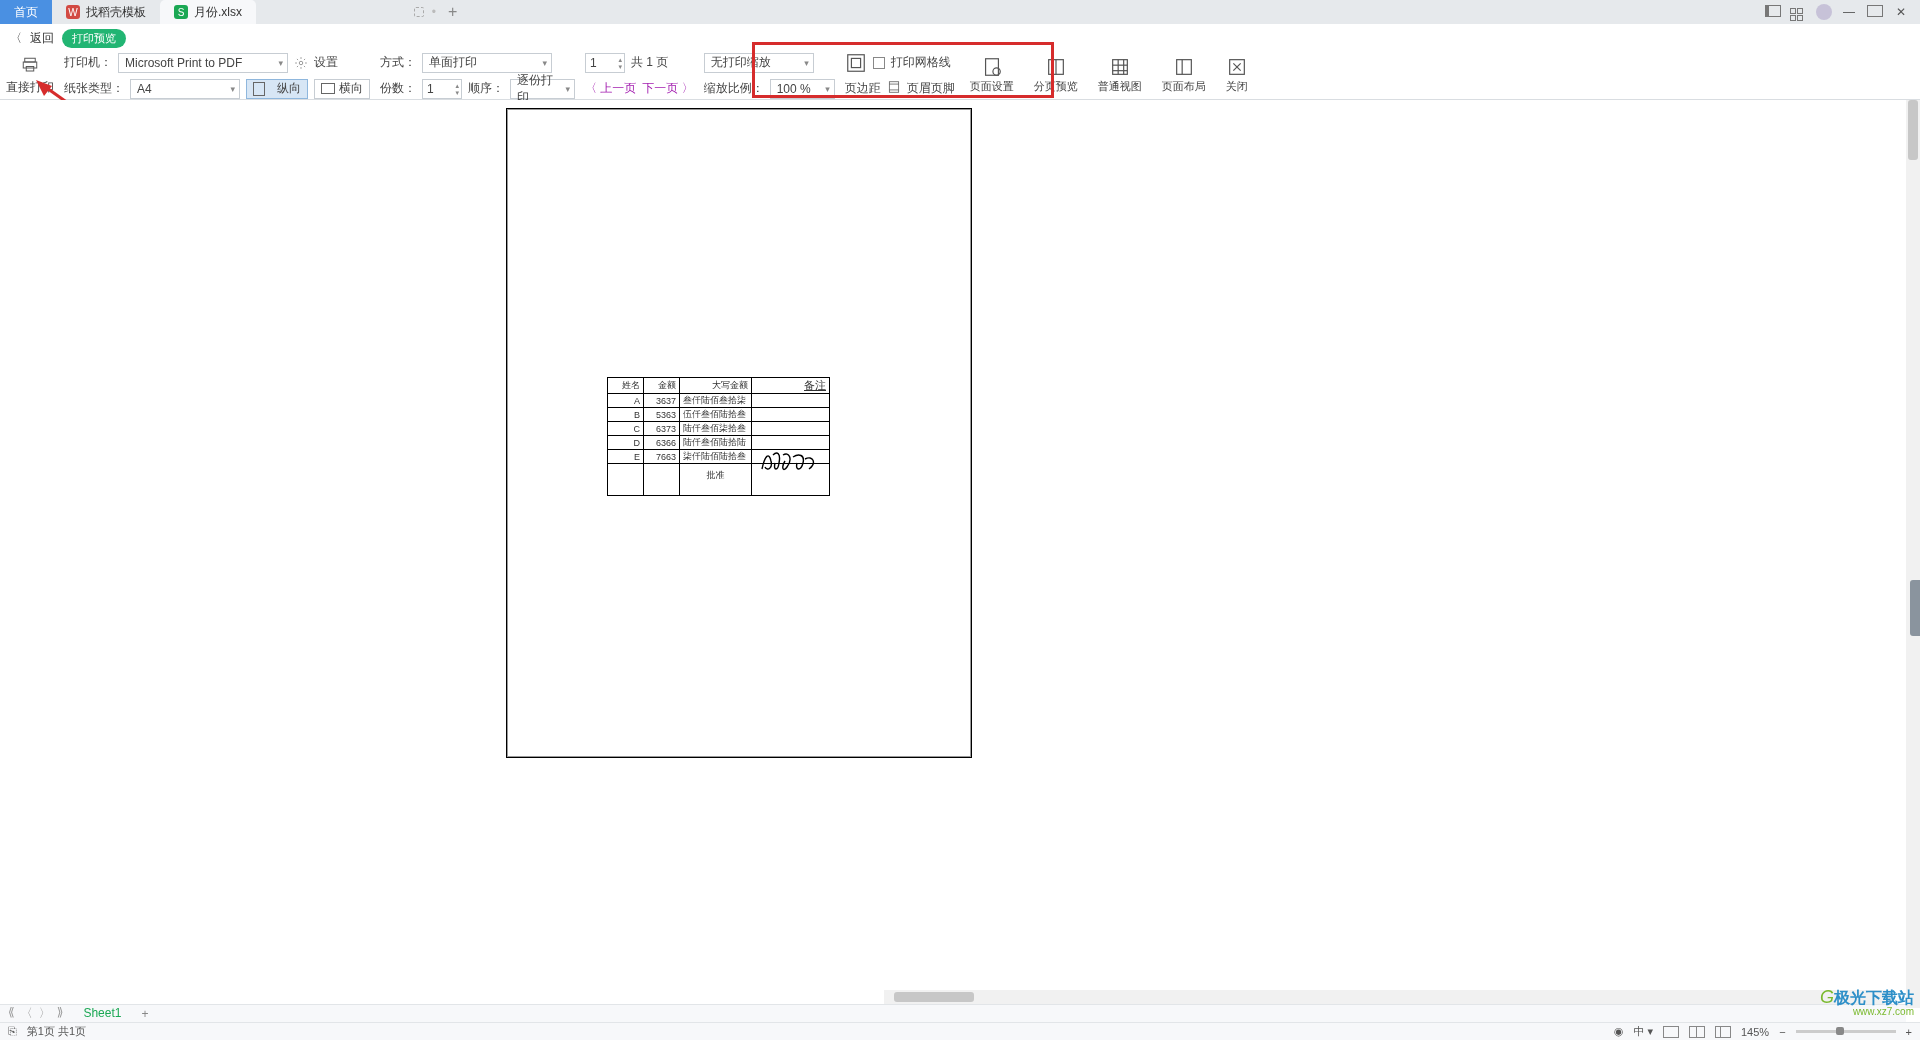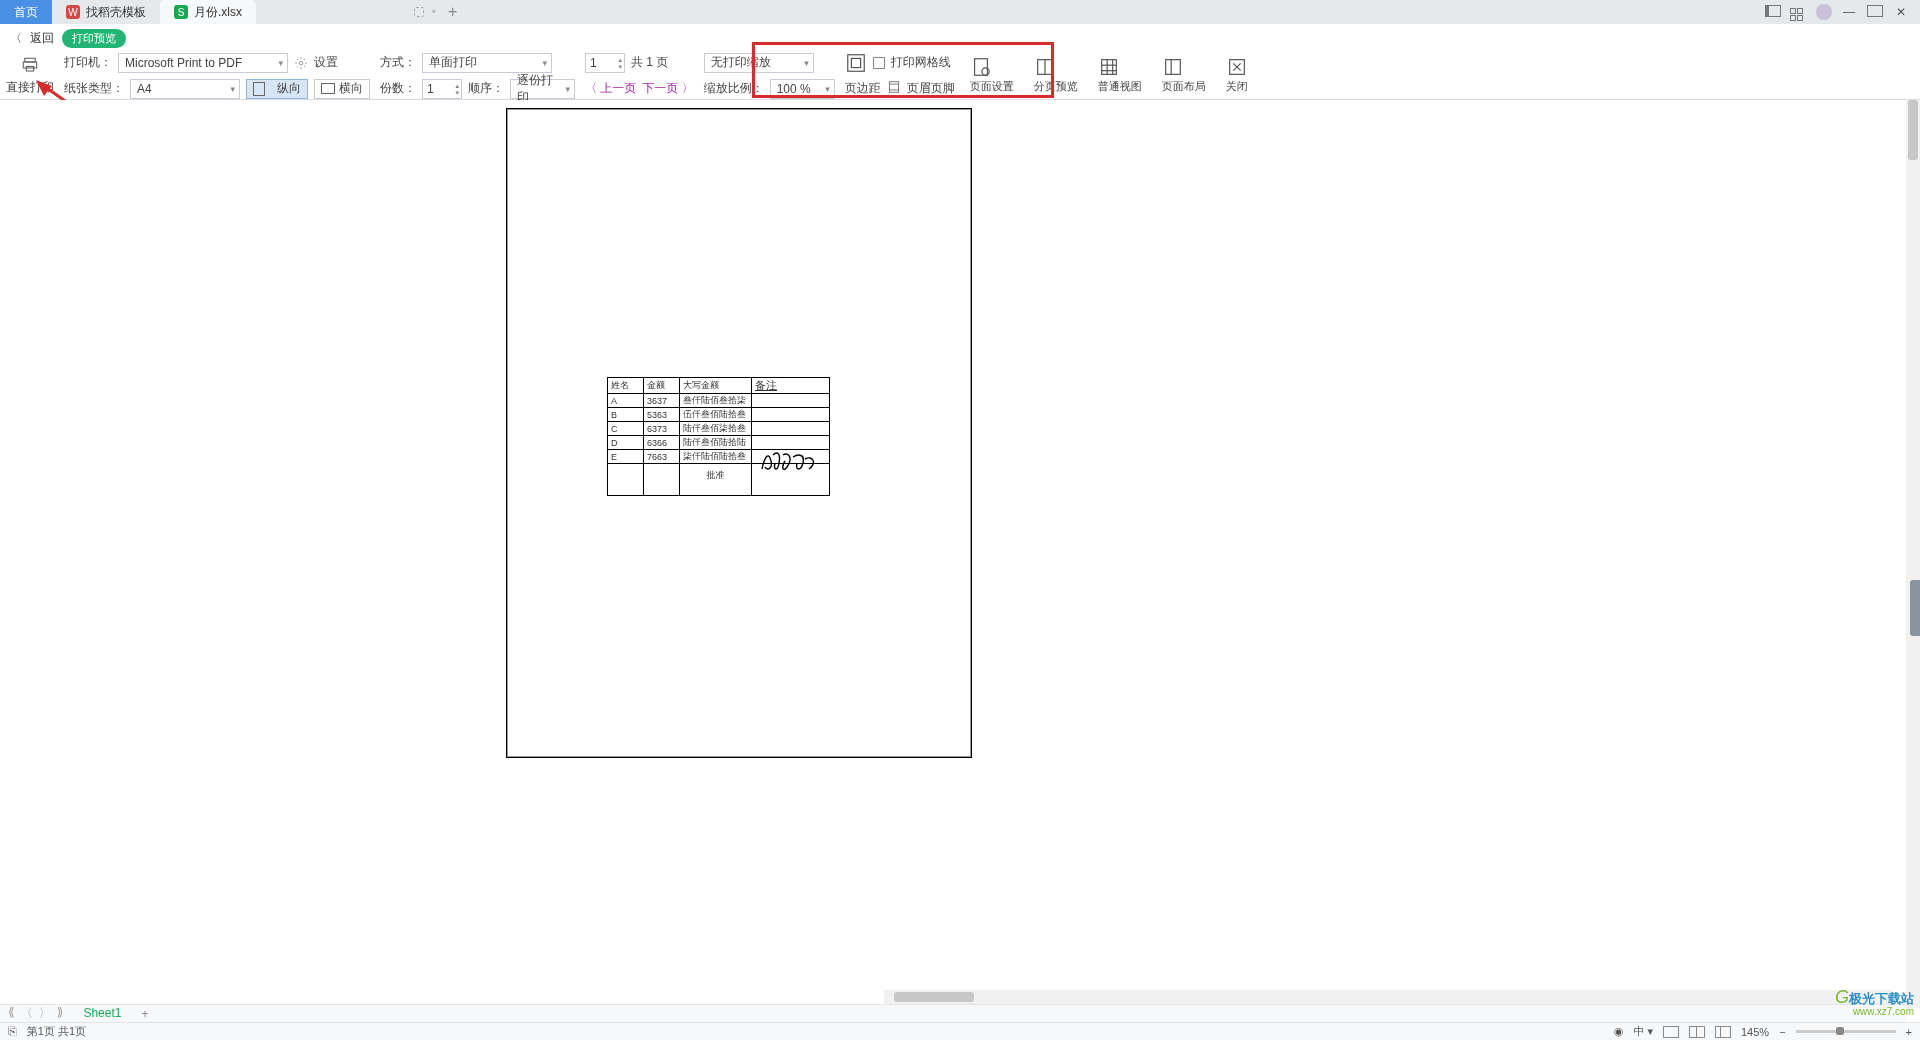--- a/index.html
+++ b/index.html
@@ -45,36 +45,36 @@
 .btn-toggle { height: 20px; border: 1px solid #c7cdd3; background: #fff; padding: 0 6px; display: inline-flex; align-items: center; gap: 4px; }
 .btn-toggle.active { background: #d7e6f5; border-color: #8fb7dd; gap: 12px; }
 .pg-icon { width: 12px; height: 14px; border: 1px solid #666; display: inline-block; }
 .pg-icon.land { width: 14px; height: 11px; }
 .gear { width: 14px; height: 14px; display: inline-block; }
 .gear svg { width: 14px; height: 14px; }
 .muted { color: #a21caf; }
 .chk { width: 12px; height: 12px; border: 1px solid #888; display: inline-block; }
 
 
-.icon-btn { display: flex; flex-direction: column; gap: 3px; padding: 0 5px; }
+.icon-btn { display: flex; flex-direction: column; align-items: center; gap: 3px; padding: 0 5px; }
 .icon-btn .ic { width: 22px; height: 18px; display: flex; align-items: center; justify-content: center; }
 .icon-btn .txt { font-size: 11px; white-space: nowrap; }
 .ic svg { stroke: #555; fill: none; stroke-width: 1.3; }
 
 
 .red-box { position: absolute; border: 3px solid #d62c2c; pointer-events: none; }
 .red-arrow { position: absolute; pointer-events: none; }
 
 
 .canvas { position: absolute; top: 100px; bottom: 32px; left: 0; right: 14px; background: #fff; overflow: hidden; }
 .page { position: absolute; left: 506px; top: 8px; width: 466px; height: 650px; background: #fff; border: 1px solid #000; box-shadow: 0 0 0 1px #999 inset; }
 
 
 .data-table { position: absolute; left: 100px; top: 268px; border-collapse: collapse; font-size: 9px; }
-.data-table td, .data-table th { border: 1px solid #000; padding: 0 3px; height: 11px; text-align: left; }
+.data-table td, .data-table th { border: 1px solid #000; padding: 0 3px; height: 11px; text-align: right; }
 .data-table th { font-weight: normal; }
 .data-table td.lft { text-align: left; }
 .data-table .col1 { width: 36px; }
 .data-table .col2 { width: 36px; }
 .data-table .col3 { width: 72px; }
 .data-table .col4 { width: 78px; text-decoration: underline; }
 .approval-row td { height: 32px; vertical-align: top; text-align: center; padding-top: 5px; }
 .sig { position: absolute; left: 252px; top: 340px; width: 60px; height: 26px; }
 
 
@@ -92,21 +92,21 @@
 
 
 .statusbar { position: absolute; bottom: 0; left: 0; right: 0; height: 18px; background: #f7f8fa; border-top: 1px solid #e2e5e8; display: flex; align-items: center; padding: 0 8px; font-size: 11px; color: #555; gap: 10px; }
 .statusbar .spacer { flex: 1; }
 .statusbar .view-ic { width: 16px; height: 12px; border: 1px solid #888; display: inline-block; }
 .zoom-slider { width: 100px; height: 3px; background: #ccc; position: relative; }
 .zoom-slider .knob { position: absolute; top: -3px; left: 40px; width: 8px; height: 8px; background: #888; border-radius: 2px; }
 
 
 .wm { position: absolute; right: 6px; bottom: 22px; font-size: 10px; color: #3aa0d8; text-align: right; line-height: 12px; }
-.wm .big { font-size: 13px; font-weight: bold; color: #2d8fc8; }
+.wm .big { font-size: 16px; font-weight: bold; color: #2d8fc8; }
 .wm .g { color: #7ab92e; font-style: italic; font-size: 18px; }
 
 
 .side-handle { position: absolute; right: 0; top: 580px; width: 10px; height: 56px; background: #8a949e; border-radius: 3px 0 0 3px; }
 </style>
 </head>
 <body>
 
 <div class="titlebar">
   <div class="tab home">首页</div>

